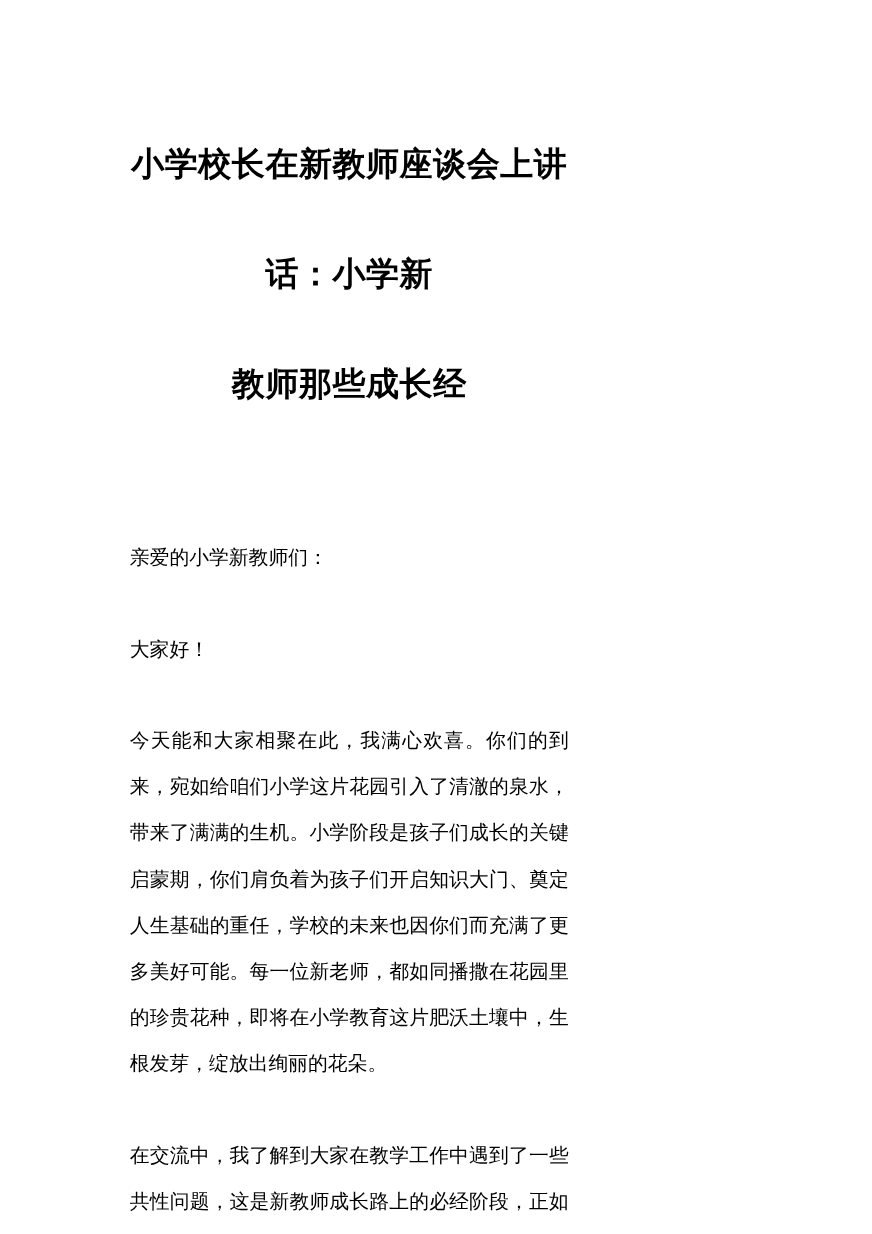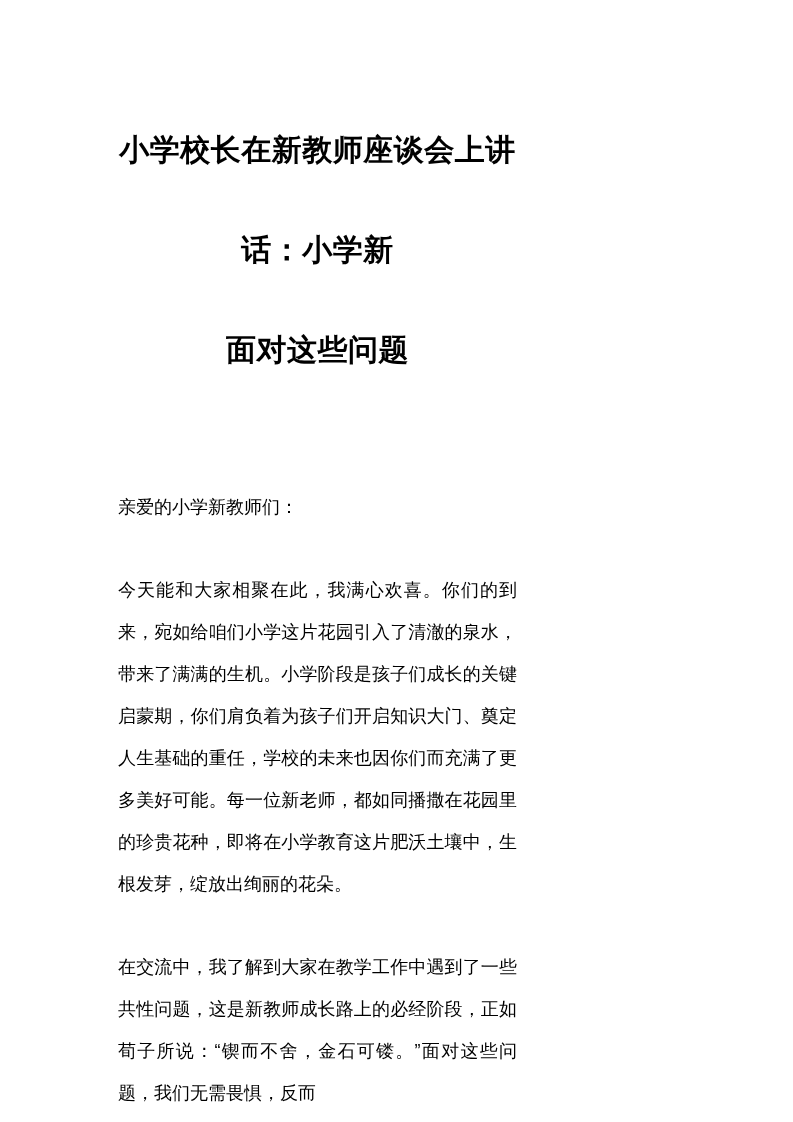--- a/index.html
+++ b/index.html
@@ -42,22 +42,23 @@
     margin-top: 86px;
   }
 </style>
 </head>
 <body>
 
 <div class="page">
 
   <h1 class="doc-title">
     <span>小学校长在新教师座谈会上讲话：小学新</span><br>
-    <span>面对这些问题</span>
+    <span>教师那些成长经</span>
   </h1>
 
   <div class="body-text">
     <p class="first">亲爱的小学新教师们：</p>
+    <p>大家好！</p>
     <p>今天能和大家相聚在此，我满心欢喜。你们的到来，宛如给咱们小学这片花园引入了清澈的泉水，带来了满满的生机。小学阶段是孩子们成长的关键启蒙期，你们肩负着为孩子们开启知识大门、奠定人生基础的重任，学校的未来也因你们而充满了更多美好可能。每一位新老师，都如同播撒在花园里的珍贵花种，即将在小学教育这片肥沃土壤中，生根发芽，绽放出绚丽的花朵。</p>
     <p>在交流中，我了解到大家在教学工作中遇到了一些共性问题，这是新教师成长路上的必经阶段，正如荀子所说：“锲而不舍，金石可镂。”面对这些问题，我们无需畏惧，反而</p>
   </div>
 
 </div>
 
 </body></html>

